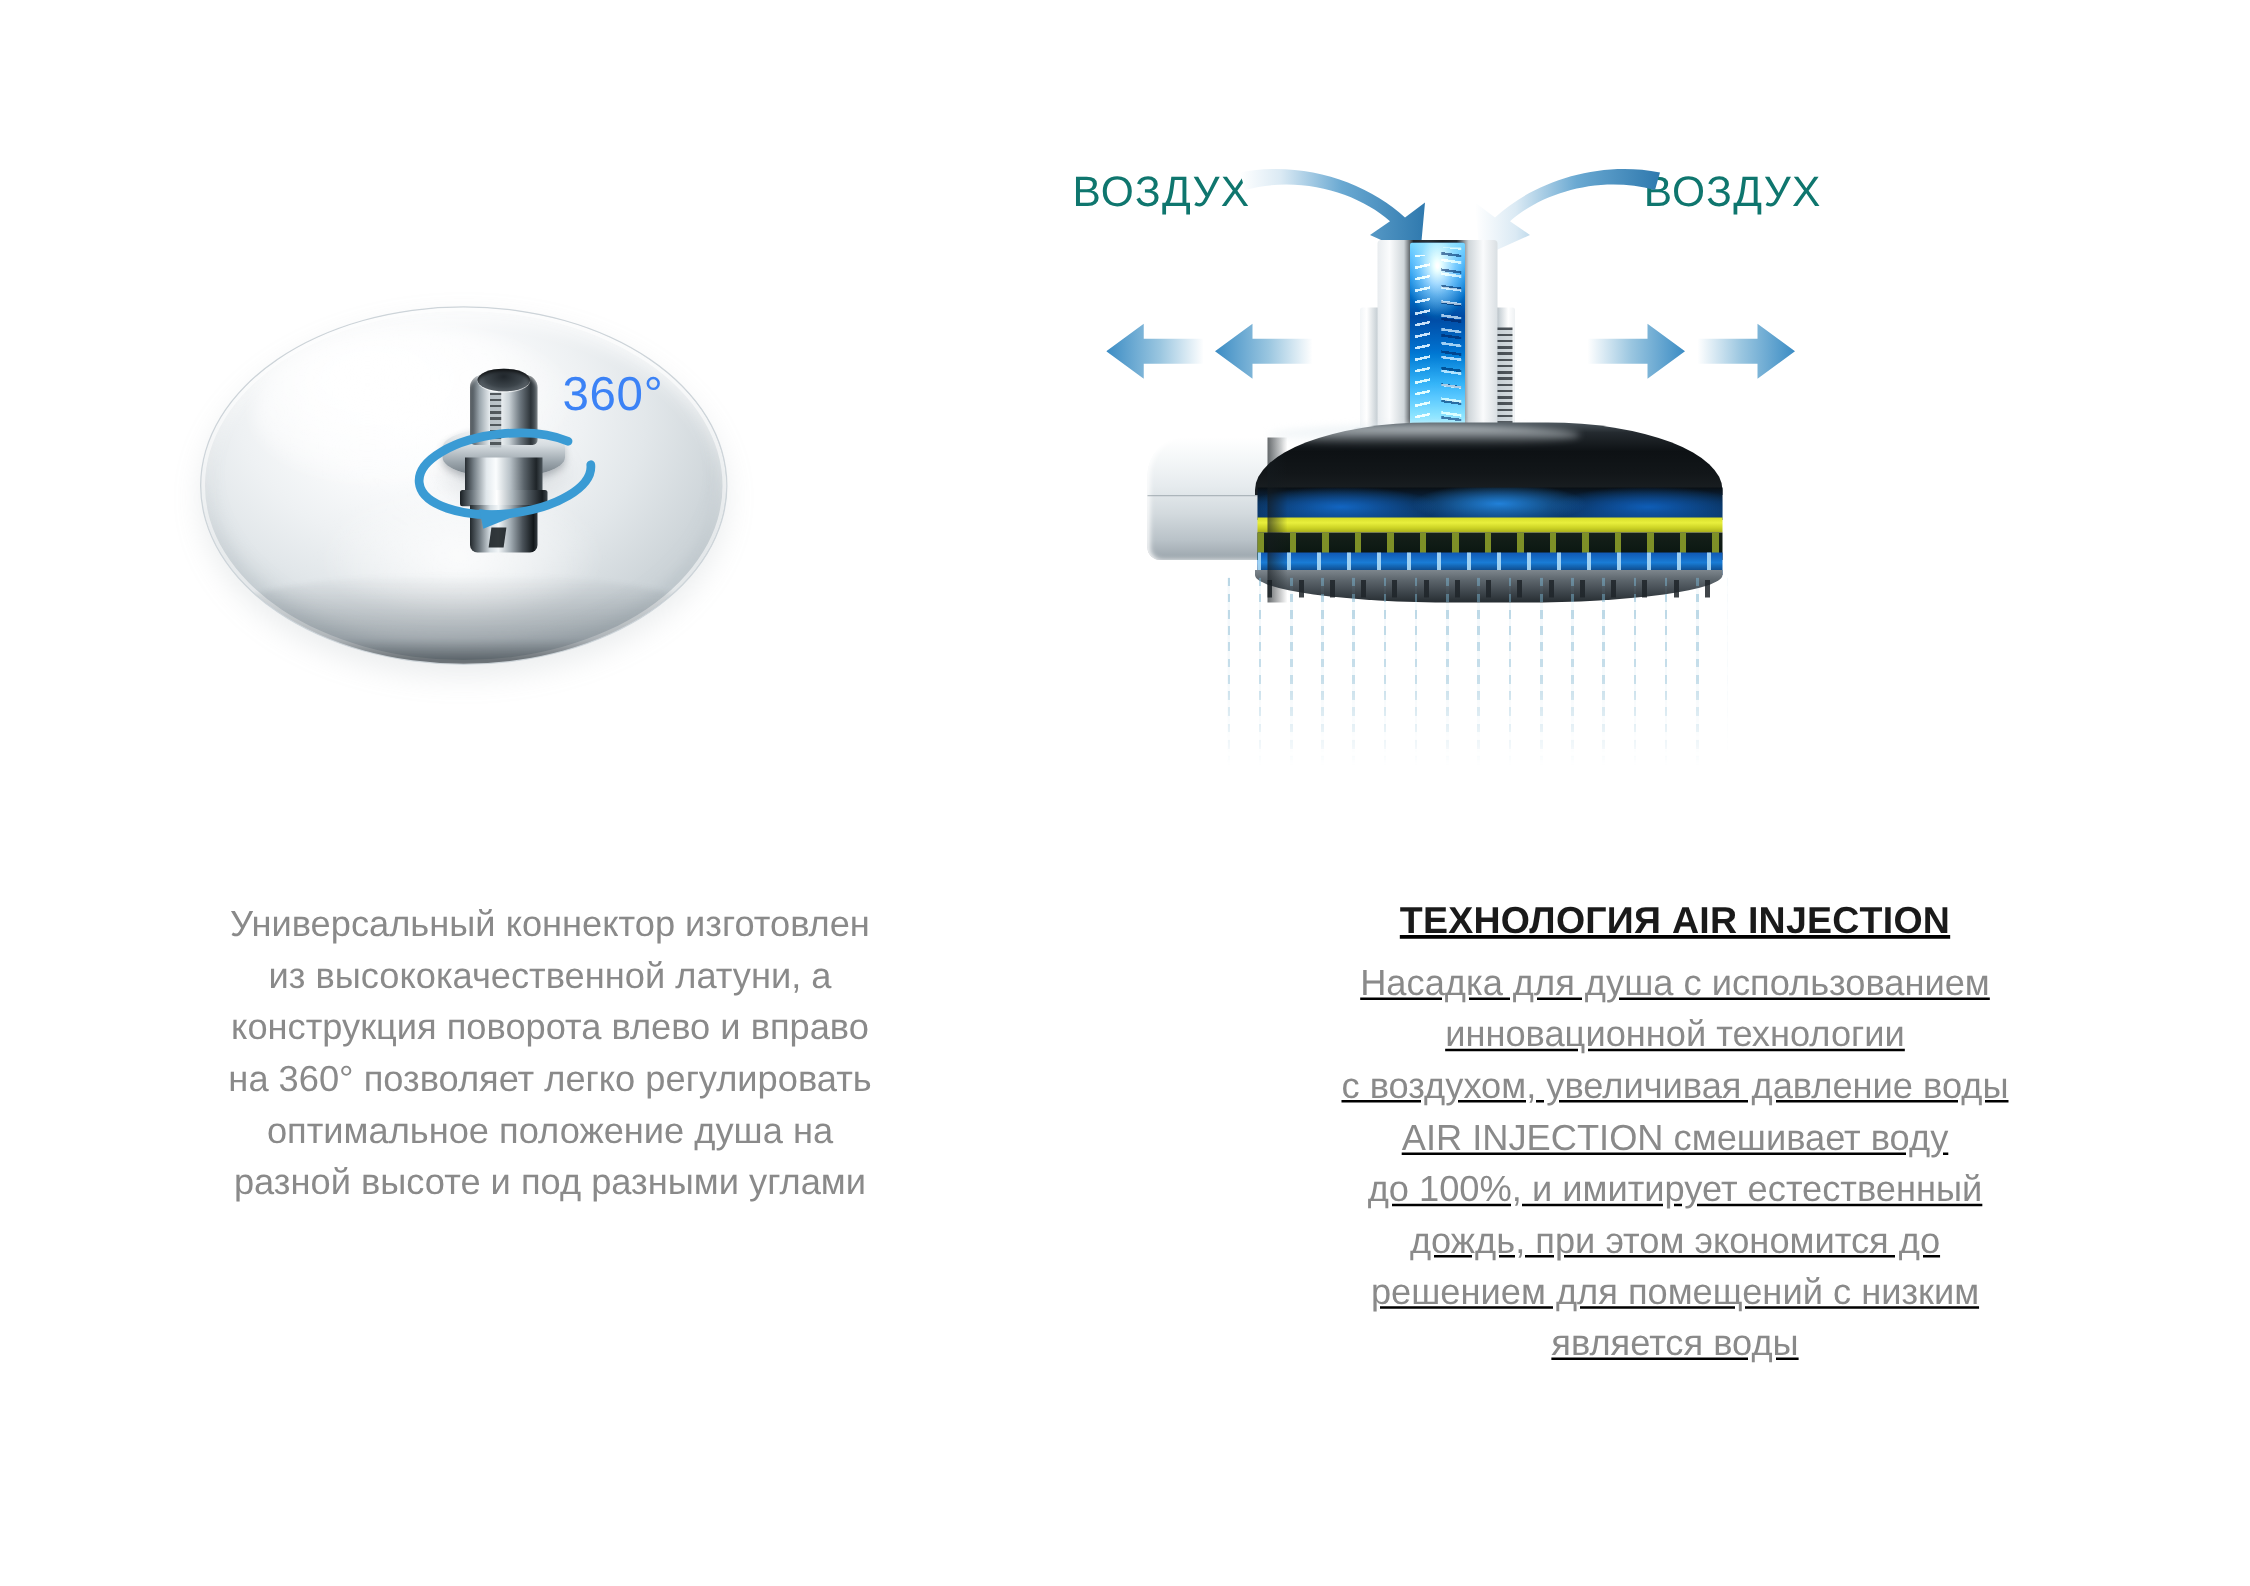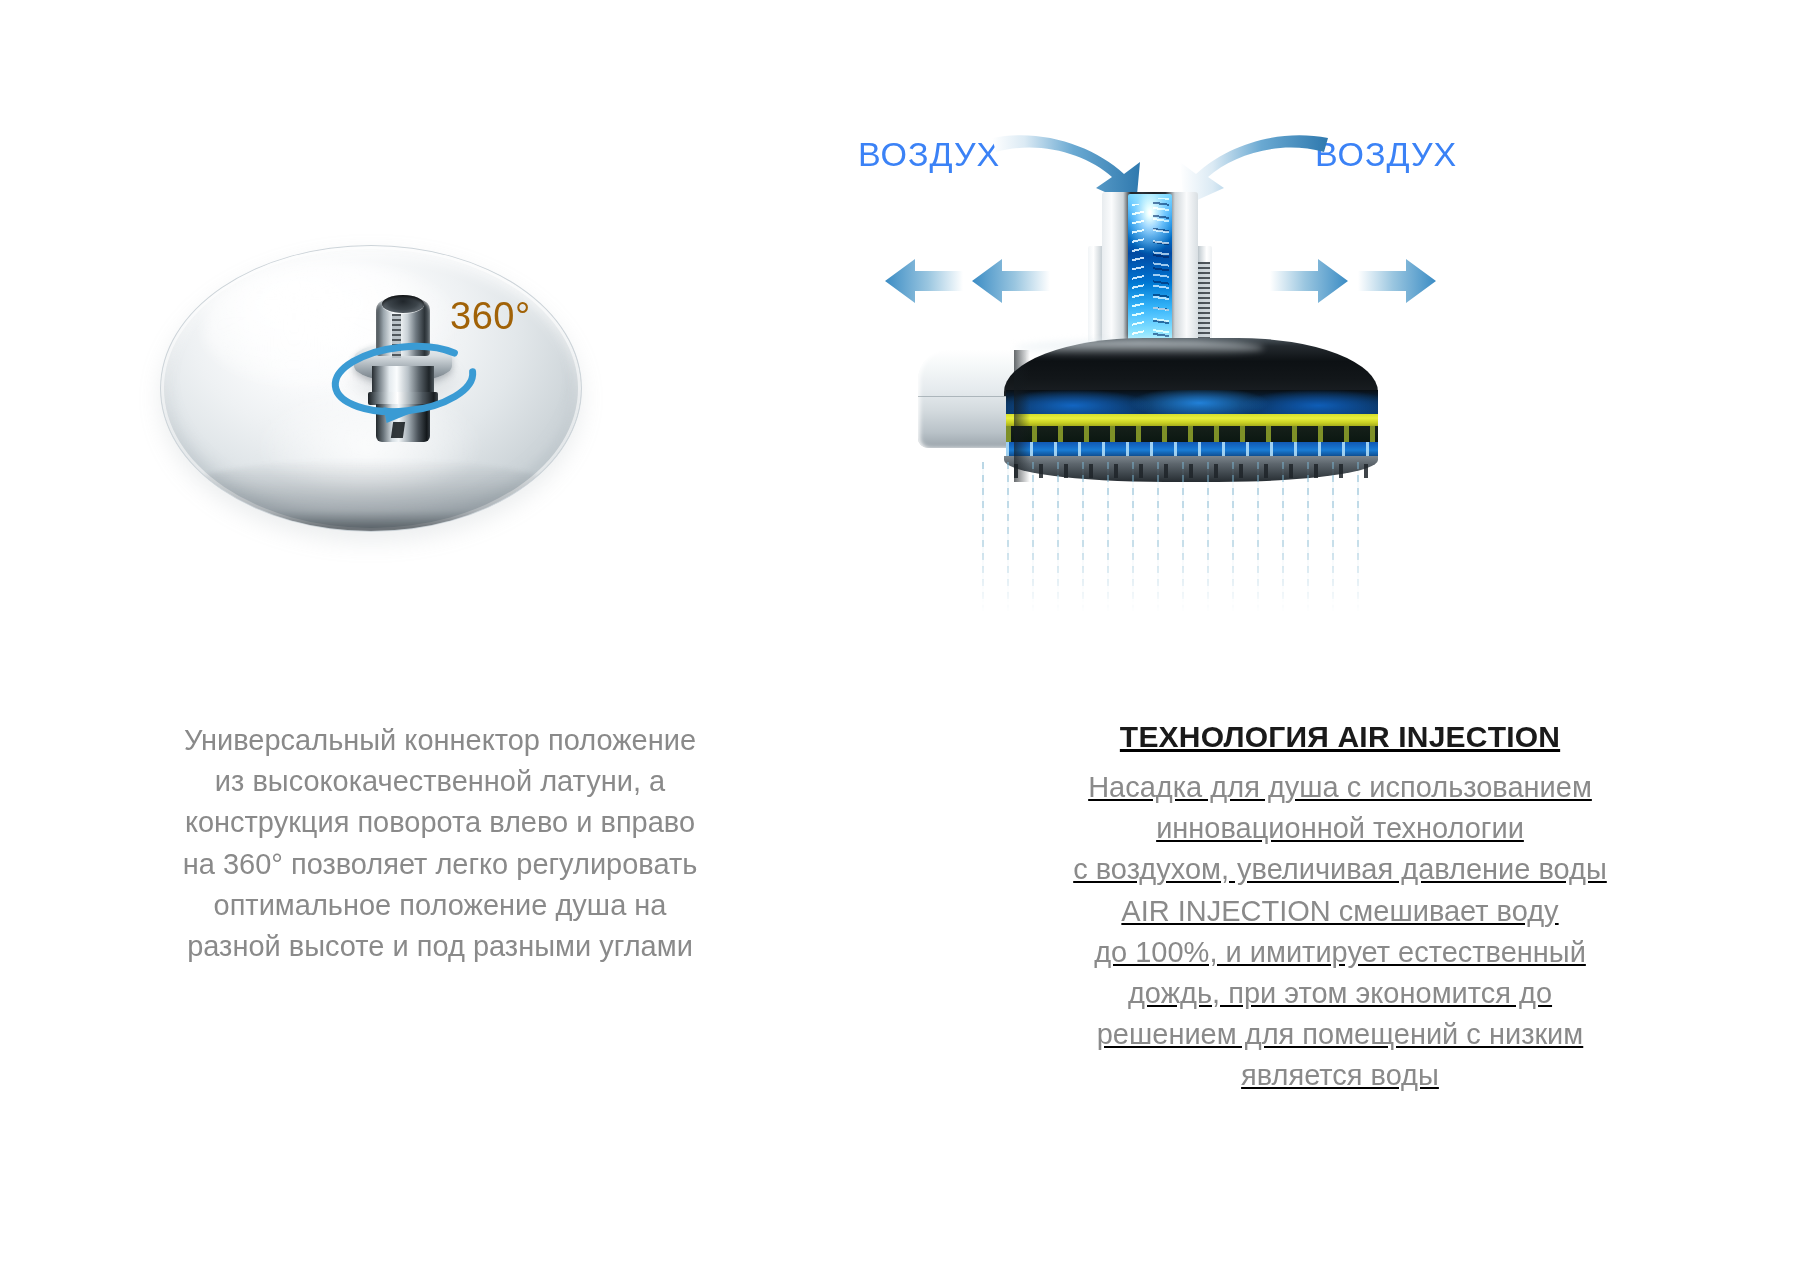--- a/index.html
+++ b/index.html
@@ -224,29 +224,29 @@
     height: 78px;
   }
   .rot-ellipse svg { display: block; overflow: visible; }
 
   .deg-label {
     position: absolute;
     left: 450px;
     top: 295px;
     font-size: 38px;
     font-weight: 400;
-    color: #a16207;
+    color: #3b82f6;
     letter-spacing: 0.5px;
   }
 
   
   .air-label {
     position: absolute;
     font-size: 34px;
-    color: #3b82f6;
+    color: #0f766e;
     font-weight: 400;
     letter-spacing: 1px;
     white-space: nowrap;
   }
   .air-label-left  { left: -22px;  top: 135px; }
   .air-label-right { left: 435px; top: 135px; }
 
   .curve-arrow { position: absolute; }
   .curve-arrow-l { left: 110px; top: 130px; }
   .curve-arrow-r { left: 278px; top: 130px; }
@@ -523,21 +523,21 @@
             <path d="M 56 66 L 86 73 L 58 82 Z" fill="#3a9bd4" transform="rotate(-4 72 74)"></path>
           </svg>
         </div>
       </div>
 
       <div class="deg-label">360°</div>
     </div>
 
     <div class="caption caption-left">
       <p class="cap-body cap-body-left">
-        <span class="cap-line">Универсальный коннектор положение</span>
+        <span class="cap-line">Универсальный коннектор изготовлен</span>
         <span class="cap-line">из высококачественной латуни, а</span>
         <span class="cap-line">конструкция поворота влево и вправо</span>
         <span class="cap-line">на 360° позволяет легко регулировать</span>
         <span class="cap-line">оптимальное положение душа на</span>
         <span class="cap-line">разной высоте и под разными углами</span>
       </p>
     </div>
   </section>
 
   <section class="panel panel-right">

